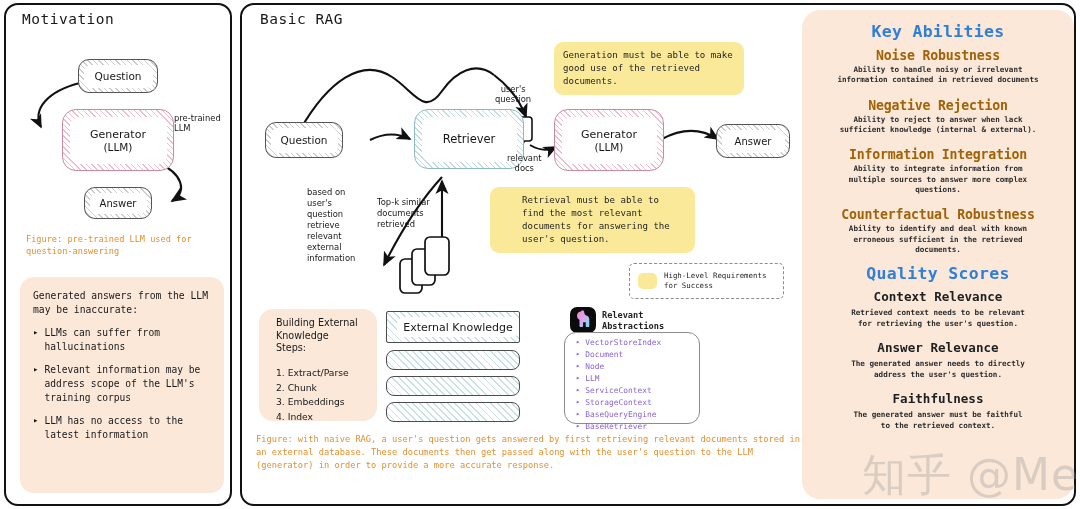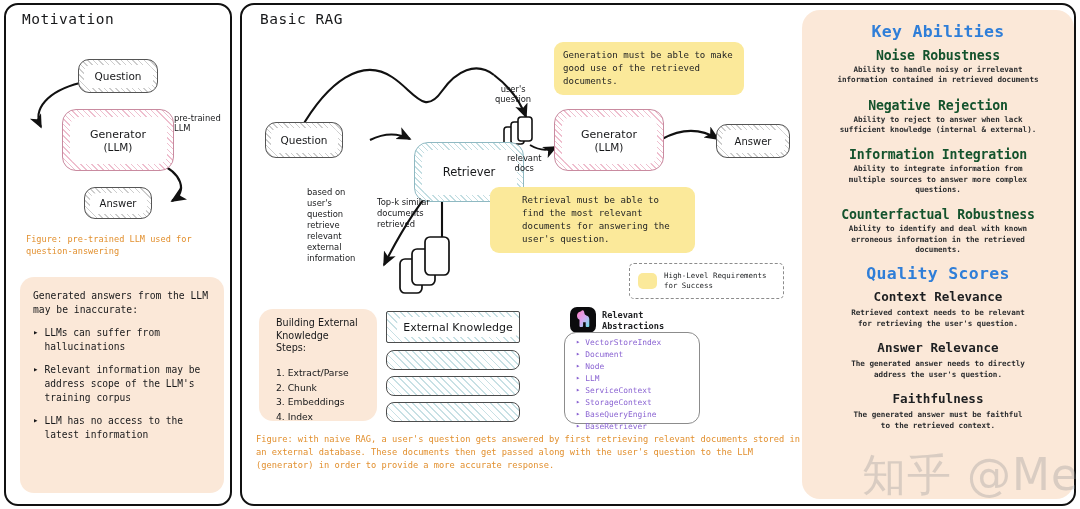--- a/index.html
+++ b/index.html
@@ -12,21 +12,21 @@
   #basicrag-panel{left:240px;top:3px;width:836px;height:503px;overflow:hidden;}
   .panel-title{position:absolute;font-family:"DejaVu Sans Mono","Liberation Mono",monospace;font-size:14.5px;color:#17181a;letter-spacing:.5px;}
   #motivation-title{left:16px;top:6px;}
   #basicrag-title{left:18px;top:6px;}
 
   
   #abilities-panel{position:absolute;left:802px;top:10px;width:272px;height:489px;background:#fbe8d8;border-radius:18px;box-sizing:border-box;padding:6px 8px 0;overflow:hidden;}
   .sec-head{text-align:center;color:#2f7ed8;font-size:16.5px;font-weight:bold;letter-spacing:.3px;}
   #key-abilities-head{margin-top:6px;}
   #quality-scores-head{margin-top:9px;}
-  .ab-title{text-align:center;color:#14532d;font-size:13.2px;font-weight:bold;margin-top:7px;letter-spacing:-.2px;}
+  .ab-title{text-align:center;color:#a16207;font-size:13.2px;font-weight:bold;margin-top:7px;letter-spacing:-.2px;}
   .ab-desc{text-align:center;color:#2b2d2f;font-size:7.6px;line-height:1.36;margin:2px 26px 0;font-weight:bold;}
   .qs-title{text-align:center;color:#1d1f21;font-size:12.6px;font-weight:bold;margin-top:6px;}
   .qs-desc{text-align:center;color:#2b2d2f;font-size:7.6px;line-height:1.45;margin:3px 40px 0;font-weight:bold;}
 
   
   .hbox{position:absolute;box-sizing:border-box;border:1.6px solid #555;border-radius:11px;display:flex;align-items:center;justify-content:center;text-align:center;
         font-family:"DejaVu Sans","Liberation Sans",sans-serif;color:#17181a;background:#fff;}
   .hatch-gray{background:
      repeating-linear-gradient(45deg,rgba(90,90,90,.30) 0 1px,rgba(0,0,0,0) 1px 4px) ,#fff;}
   .hatch-gray > .inner{background:#fff;border-radius:7px;width:calc(100% - 9px);height:calc(100% - 9px);display:flex;align-items:center;justify-content:center;}
@@ -174,21 +174,21 @@
         <rect x="25" y="2" width="24" height="38" rx="5" fill="#fff" stroke="#111" stroke-width="1.7"></rect>
       </g>
     </svg>
 
     <div class="hbox hatch-gray" style="left:23px;top:117px;width:78px;height:36px;">
       <div class="inner">
           <span style="font-size:10.5px">Question</span>
         </div>
     </div>
 
-    <div class="hbox hatch-teal" style="left:172px;top:104px;width:110px;height:60px;border-radius:14px;margin-top:33px;">
+    <div class="hbox hatch-teal" style="left:172px;top:104px;width:110px;height:60px;border-radius:14px;">
       <div class="inner">
           <span style="font-size:11.5px">Retriever</span>
         </div>
     </div>
 
     <div class="hbox hatch-pink" style="left:312px;top:104px;width:110px;height:62px;border-radius:14px;">
       <div class="inner">
         <span style="font-size:11px">Generator</span>
         <span style="font-size:10.5px">(LLM)</span>
       </div>
@@ -313,21 +313,21 @@
     <div>
       <div class="ab-title" style="margin-top:12px">Negative Rejection</div>
       <div class="ab-desc">Ability to reject to answer when lack sufficient knowledge (internal &amp; external).</div>
     </div>
     <div>
       <div class="ab-title" style="margin-top:12px">Information Integration</div>
       <div class="ab-desc" style="margin-left:34px;margin-right:34px;">Ability to integrate information from multiple sources to answer more complex questions.</div>
     </div>
     <div>
       <div class="ab-title" style="margin-top:12px">Counterfactual Robustness</div>
-      <div class="ab-desc" style="margin-left:32px;margin-right:32px;">Ability to identify and deal with known erroneous information in the retrieved documents.</div>
+      <div class="ab-desc" style="margin-left:32px;margin-right:32px;">Ability to identify and deal with known erroneous sufficient in the retrieved documents.</div>
     </div>
 
     <div class="sec-head" id="quality-scores-head">Quality Scores</div>
 
     <div>
       <div class="qs-title">Context Relevance</div>
       <div class="qs-desc">Retrieved context needs to be relevant for retrieving the user's question.</div>
     </div>
     <div>
       <div class="qs-title" style="margin-top:11px">Answer Relevance</div>

